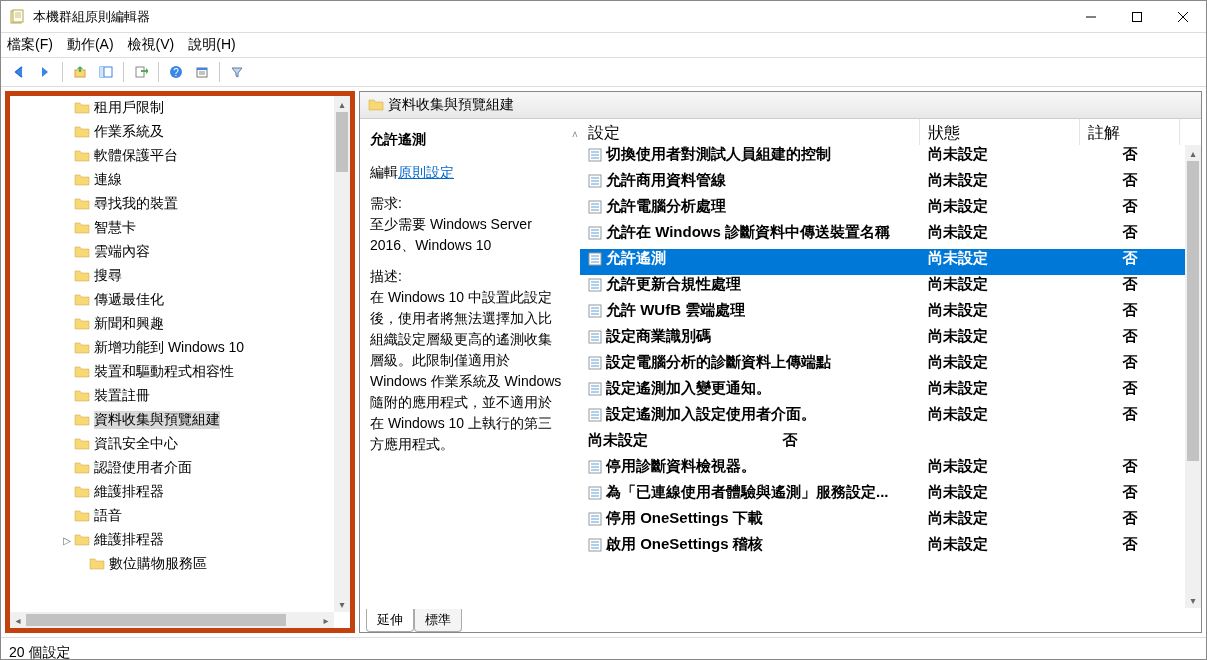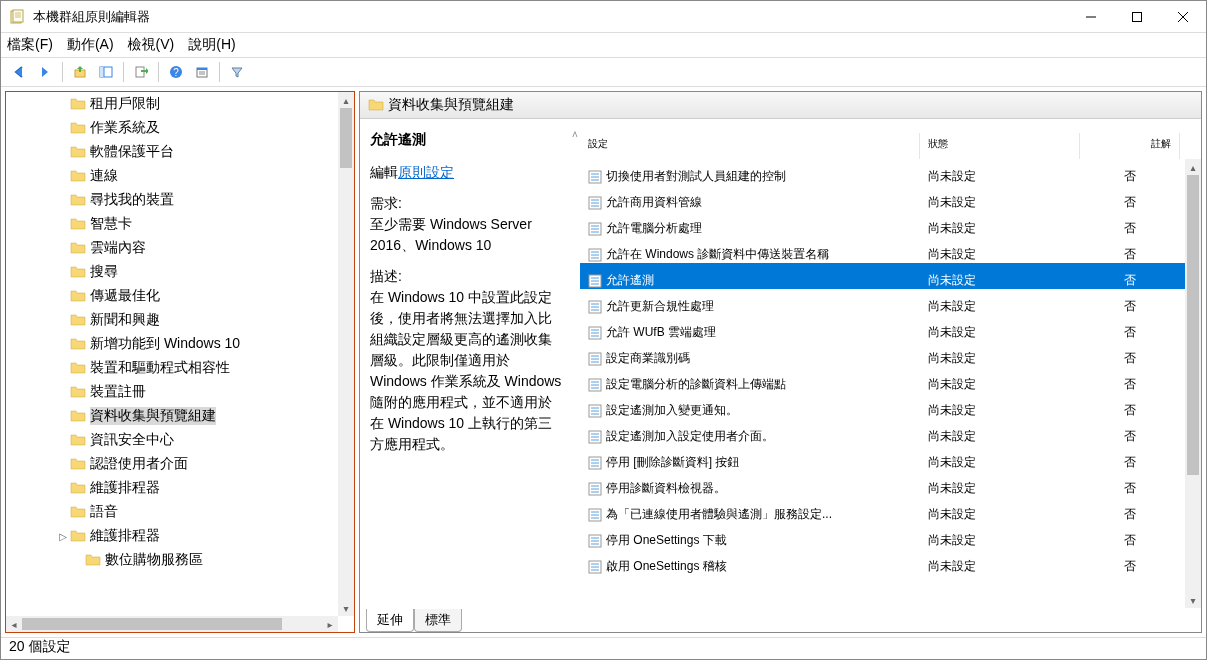--- a/index.html
+++ b/index.html
@@ -9,21 +9,21 @@
 .titlebar .titlebar-icon { width: 16px; height: 16px; margin-right: 8px; }
 .titlebar .title { font-size: 13px; flex: 1; }
 .winbtns { display: flex; height: 100%; }
 .winbtn { width: 46px; display: flex; align-items: center; justify-content: center; font-family: "Segoe MDL2 Assets","Segoe UI Symbol",sans-serif; font-size: 10px; }
 .menubar { height: 24px; display: flex; align-items: center; padding: 0 6px; gap: 14px; font-size: 14px; }
 .menubar span { cursor: default; }
 .toolbar { height: 30px; display: flex; align-items: center; padding: 0 6px; gap: 2px; border-top: 1px solid #ddd; border-bottom: 1px solid #ddd; }
 .tbtn { width: 24px; height: 24px; display: flex; align-items: center; justify-content: center; border: 1px solid transparent; }
 .tsep { width: 1px; height: 20px; background: #ccc; margin: 0 3px; }
 .body { flex: 1; display: flex; min-height: 0; }
-.tree-pane { width: 350px; border: 1px solid #c2410c; margin: 4px 2px 4px 4px; display: flex; flex-direction: column; }
+.tree-pane { width: 350px; border: 5px solid #c2410c; margin: 4px 2px 4px 4px; display: flex; flex-direction: column; }
 .tree-scroll { flex: 1; overflow: hidden; position: relative; }
 .tree-inner { position: absolute; left: 0; right: 16px; top: 0; bottom: 16px; overflow: hidden; }
 .tree-vsb { position: absolute; right: 0; top: 0; bottom: 16px; width: 16px; background: #f0f0f0; }
 .tree-hsb { position: absolute; left: 0; right: 16px; bottom: 0; height: 16px; background: #f0f0f0; }
 .sb-thumb-v { position: absolute; left: 2px; right: 2px; background: #c2c2c2; }
 .sb-thumb-h { position: absolute; top: 2px; bottom: 2px; background: #c2c2c2; }
 .sb-btn { position: absolute; left: 0; right: 0; height: 16px; display: flex; align-items: center; justify-content: center; font-size: 10px; color: #666; }
 .sb-btn-h { position: absolute; top: 0; bottom: 0; width: 16px; display: flex; align-items: center; justify-content: center; font-size: 10px; color: #666; }
 .tree-item { display: flex; align-items: center; height: 24px; font-size: 14px; padding-left: 64px; white-space: nowrap; cursor: default; }
 .tree-item.l2 { padding-left: 79px; }
@@ -32,33 +32,33 @@
 .folder-icon { width: 16px; height: 16px; margin-right: 4px; fill: #f8d775; stroke: #d2a23e; stroke-width: .5; }
 .content-pane { flex: 1; border: 1px solid #888; margin: 4px 4px 4px 2px; display: flex; flex-direction: column; min-width: 0; }
 .content-header { background: linear-gradient(#f8f8f8,#e8e8e8); border-bottom: 1px solid #ccc; padding: 4px 8px; display: flex; align-items: center; font-size: 14px; }
 .content-body { flex: 1; display: flex; min-height: 0; }
 .desc-col { width: 210px; padding: 10px 6px 10px 10px; font-size: 14px; position: relative; }
 .desc-col .dtitle { font-weight: bold; margin-bottom: 12px; }
 .desc-col .dlink { color: #0066cc; text-decoration: underline; cursor: pointer; }
 .desc-col p { margin-bottom: 10px; line-height: 1.5; }
 .desc-divider { width: 10px; display: flex; align-items: flex-start; justify-content: center; padding-top: 10px; font-size: 10px; color: #888; cursor: col-resize; }
 .list-col { flex: 1; display: flex; flex-direction: column; min-width: 0; position: relative; }
-.list-headers { display: flex; height: 26px; font-size: 10px; margin-top: 14px; }
+.list-headers { display: flex; height: 26px; font-size: 16px; }
 .list-headers .lh { padding: 4px 8px; border-right: 1px solid #e5e5e5; }
 .list-rows { flex: 1; overflow: hidden; position: relative; }
 .list-rows-inner { position: absolute; left: 0; right: 16px; top: 0; bottom: 0; }
 .list-vsb { position: absolute; right: 0; top: 0; bottom: 0; width: 16px; background: #f0f0f0; }
-.lrow { display: flex; height: 26px; align-items: flex-end; font-size: 12px; cursor: default; }
+.lrow { display: flex; height: 26px; align-items: flex-start; font-size: 15px; cursor: default; font-weight: bold; }
 .lrow.selected { background: #0078d7; color: #fff; }
 .lcell { padding: 0 8px; white-space: nowrap; overflow: hidden; text-overflow: ellipsis; }
 .setting-icon { width: 14px; height: 14px; margin-right: 4px; flex-shrink: 0; }
 .tabs { height: 24px; display: flex; align-items: flex-end; padding-left: 6px; font-size: 13px; border-top: 1px solid #fff; }
 .tab { padding: 2px 10px; border: 1px solid #aaa; border-top: none; background: #fff; border-radius: 0 0 4px 4px; margin-right: 0; }
 .tab.inactive { background: #f4f4f4; }
-.statusbar { height: 22px; border-top: 1px solid #ddd; padding: 0 8px; font-size: 14px; }
+.statusbar { height: 22px; border-top: 1px solid #ddd; padding: 6px 8px; font-size: 14px; }
 svg { display: block; }
 </style>
 </head>
 <body>
 
 <div class="window">
 
   <div class="titlebar">
     <svg class="titlebar-icon" viewBox="0 0 16 16">
         <rect x="2" y="2" width="10" height="12" fill="#fdf6d9" stroke="#b7a54e"></rect>
@@ -322,21 +322,21 @@
           <p class="dtitle">允許遙測</p>
           <p><span>編輯</span><span class="dlink">原則設定</span></p>
           <p><span>需求:</span><br><span>至少需要 Windows Server 2016、Windows 10</span></p>
           <p><span>描述:</span><br><span>在 Windows 10 中設置此設定後，使用者將無法選擇加入比組織設定層級更高的遙測收集層級。此限制僅適用於 Windows 作業系統及 Windows 隨附的應用程式，並不適用於在 Windows 10 上執行的第三方應用程式。</span></p>
         </div>
         <div class="desc-divider">˄</div>
         <div class="list-col">
           <div class="list-headers">
             <div class="lh" style="width:340px">設定</div>
             <div class="lh" style="width:160px">狀態</div>
-            <div class="lh" style="width:100px;text-align:right">註解</div>
+            <div class="lh" style="width:100px;text-align:left">註解</div>
           </div>
           <div class="list-rows">
             <div class="list-rows-inner" id="list-rows">
                 <div class="lrow">
                   <div class="lcell" style="width:340px;display:flex;align-items:center">
                     <svg class="setting-icon" viewBox="0 0 14 14">
                       <rect x="1" y="1" width="12" height="12" fill="#fff" stroke="#999"></rect>
                       <line x1="3" y1="4" x2="11" y2="4" stroke="#5aa0dd"></line>
                       <line x1="3" y1="7" x2="11" y2="7" stroke="#5aa0dd"></line>
                       <line x1="3" y1="10" x2="11" y2="10" stroke="#5aa0dd"></line>
@@ -470,29 +470,20 @@
                       <line x1="3" y1="4" x2="11" y2="4" stroke="#5aa0dd"></line>
                       <line x1="3" y1="7" x2="11" y2="7" stroke="#5aa0dd"></line>
                       <line x1="3" y1="10" x2="11" y2="10" stroke="#5aa0dd"></line>
                     </svg>
                     <span>設定遙測加入設定使用者介面。</span>
                   </div>
                   <div class="lcell" style="width:160px">尚未設定</div>
                   <div class="lcell" style="width:100px;text-align:center">否</div>
                 </div>
                 <div class="lrow">
-                  <div class="lcell" style="width:340px;display:flex;align-items:center">
-                    <svg class="setting-icon" viewBox="0 0 14 14">
-                      <rect x="1" y="1" width="12" height="12" fill="#fff" stroke="#999"></rect>
-                      <line x1="3" y1="4" x2="11" y2="4" stroke="#5aa0dd"></line>
-                      <line x1="3" y1="7" x2="11" y2="7" stroke="#5aa0dd"></line>
-                      <line x1="3" y1="10" x2="11" y2="10" stroke="#5aa0dd"></line>
-                    </svg>
-                    <span>停用 [刪除診斷資料] 按鈕</span>
-                  </div>
                   <div class="lcell" style="width:160px">尚未設定</div>
                   <div class="lcell" style="width:100px;text-align:center">否</div>
                 </div>
                 <div class="lrow">
                   <div class="lcell" style="width:340px;display:flex;align-items:center">
                     <svg class="setting-icon" viewBox="0 0 14 14">
                       <rect x="1" y="1" width="12" height="12" fill="#fff" stroke="#999"></rect>
                       <line x1="3" y1="4" x2="11" y2="4" stroke="#5aa0dd"></line>
                       <line x1="3" y1="7" x2="11" y2="7" stroke="#5aa0dd"></line>
                       <line x1="3" y1="10" x2="11" y2="10" stroke="#5aa0dd"></line>

